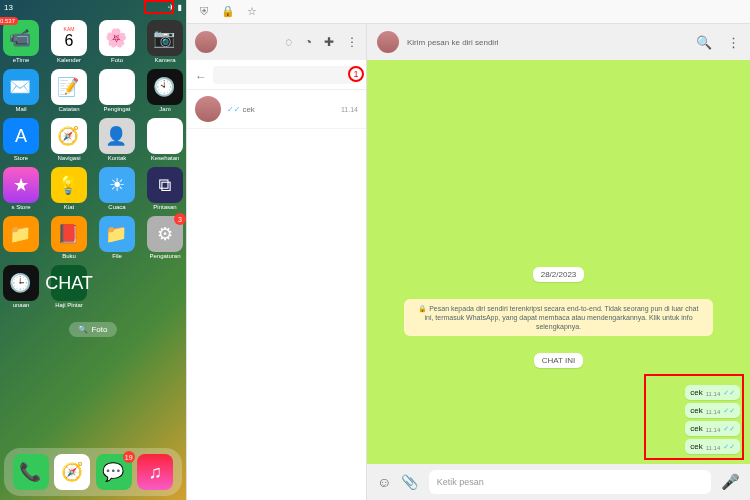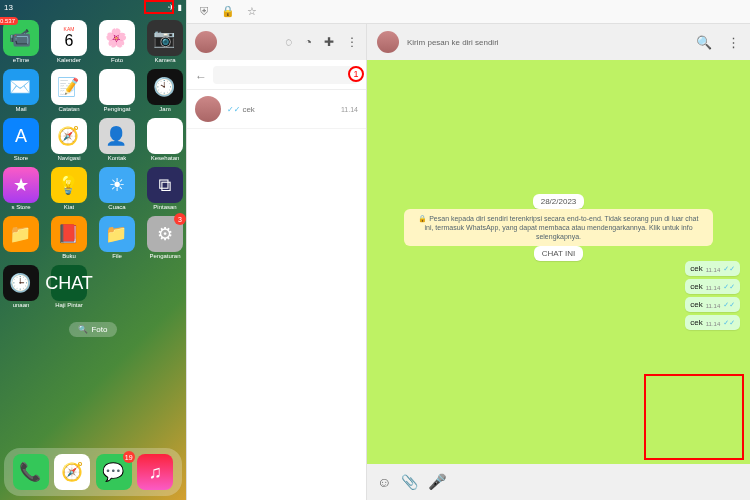--- a/index.html
+++ b/index.html
@@ -36,21 +36,21 @@
 .chat-lbl{padding:8px 10px;font-size:9px;color:#008069}
 .chat-row{display:flex;align-items:center;padding:6px 8px;gap:6px;border-bottom:1px solid #f3f3f3}
 .chat-row .avatar{width:26px;height:26px}
 .cr-main{flex:1}
 .cr-msg{font-size:8px;color:#777;display:flex;align-items:center;gap:2px}
 .cr-time{font-size:7px;color:#999}
 .conv{flex:1;display:flex;flex-direction:column;background:#bef264}
 .conv-hdr{height:36px;background:#f0f0f0;display:flex;align-items:center;padding:0 10px;gap:8px}
 .conv-hdr .sub{font-size:8px;color:#666}
 .conv-hdr .right{margin-left:auto;display:flex;gap:14px;color:#555;font-size:13px}
-.msgs{flex:1;padding:10px;overflow:hidden;position:relative;display:flex;flex-direction:column;justify-content:center;gap:0}
+.msgs{flex:1;padding:10px;overflow:hidden;position:relative;display:flex;flex-direction:column;justify-content:flex-end;gap:17px}
 .date-pill{align-self:center;background:#fff;padding:3px 8px;border-radius:6px;font-size:8px;color:#555;box-shadow:0 1px 1px rgba(0,0,0,.1)}
 .enc{align-self:center;background:#fff5c4;padding:5px 10px;border-radius:6px;font-size:7px;color:#54656f;max-width:85%;text-align:center;line-height:1.3}
 .bub{align-self:flex-end;background:#d9fdd3;padding:3px 5px;border-radius:5px;font-size:8px;color:#111;display:flex;align-items:flex-end;gap:3px;box-shadow:0 1px 1px rgba(0,0,0,.08)}
 .bub .t{font-size:6px;color:#888}
 .bub .ck{font-size:7px;color:#53bdeb}
 .ann-box{position:absolute;right:6px;bottom:4px;width:100px;height:86px;border:2px solid red}
 .composer{height:36px;background:#f0f0f0;display:flex;align-items:center;padding:0 10px;gap:10px}
 .comp-in{flex:1;background:#fff;border-radius:6px;height:24px;display:flex;align-items:center;padding:0 8px;font-size:9px;color:#999}
 .comp-ic{color:#555;font-size:14px}
 .mic{color:#555;font-size:15px}
@@ -240,17 +240,20 @@
               <span>cek</span>
               <span class="t">11.14</span>
               <span class="ck">✓✓</span>
             </div>
           </div>
         <div class="ann-box"></div>
       </div>
       <div class="composer">
         <span class="comp-ic">☺</span>
         <span class="comp-ic">📎</span>
+        <div class="comp-in">
+            <span>Ketik pesan</span>
+          </div>
         <span class="mic">🎤</span>
       </div>
     </div>
   </div>
 </div>
 
 </body></html>

